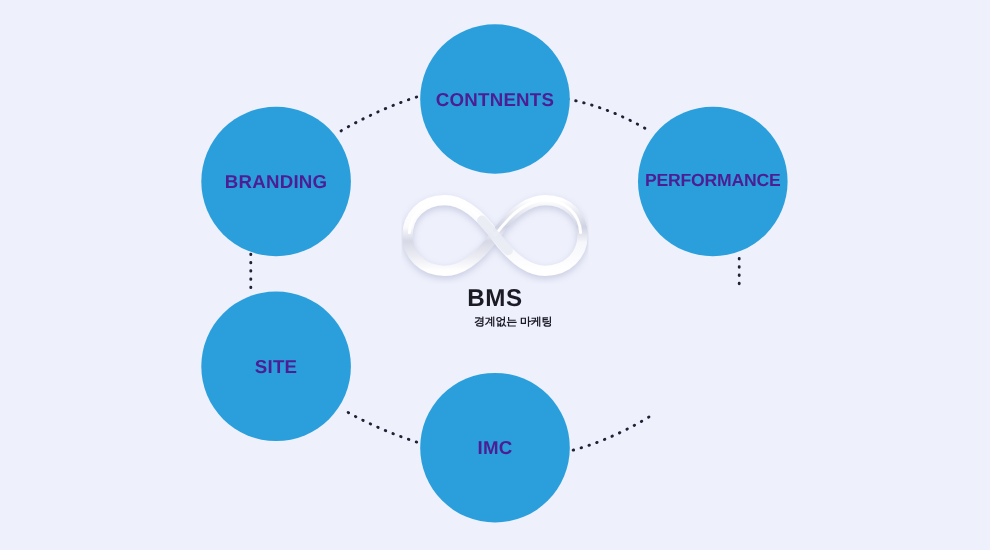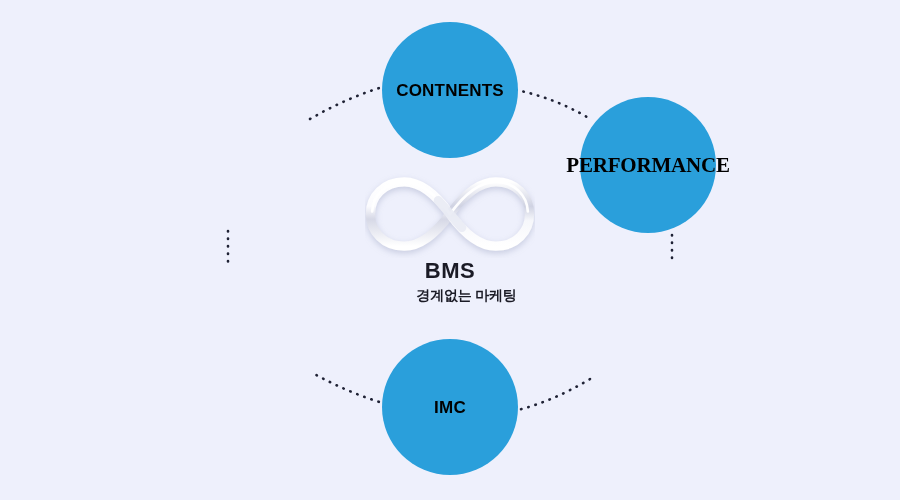--- a/index.html
+++ b/index.html
@@ -35,34 +35,33 @@
     position: absolute;
     border-radius: 50%;
     background: #2a9fdb;
     display: flex;
     align-items: center;
     justify-content: center;
     z-index: 2;
   }
 
   .node-label {
-    color: #000000;
+    color: #4c1d95;
     font-weight: bold;
     font-size: 17px;
     letter-spacing: 0.2px;
     line-height: 1;
     white-space: nowrap;
     text-align: center;
     user-select: none;
   }
 
   .node.small-fit .node-label {
-    font-size: 21px;
+    font-size: 16px;
     letter-spacing: -0.2px;
-    font-family: Liberation Serif, serif;
   }
 
   
   #center-brand {
     position: absolute;
     left: 330px;
     top: 170px;
     width: 240px;
     height: 150px;
     z-index: 3;
@@ -82,21 +81,21 @@
     margin-top: 2px;
     font-size: 22px;
     font-weight: bold;
     color: #1b1b26;
     letter-spacing: 0.5px;
     line-height: 1;
   }
 
   #brand-tagline {
     margin-top: 6px;
-    font-size: 14px;
+    font-size: 10px;
     font-weight: bold;
     color: #1b1b26;
     letter-spacing: -0.2px;
     line-height: 1;
     margin-left: 33px;
   }
 </style>
 </head>
 <body>
 
@@ -125,21 +124,27 @@
 
   <div class="node small-fit" style="left:580px; top:97px; width:136px; height:136px;">
     <span class="node-label">PERFORMANCE</span>
   </div>
 
 
   <div class="node" style="left:382px; top:339px; width:136px; height:136px;justify-content:center;">
     <span class="node-label">IMC</span>
   </div>
 
+  <div class="node" style="left:183px; top:265px; width:136px; height:136px;">
+    <span class="node-label">SITE</span>
+  </div>
 
+  <div class="node" style="left:183px; top:97px; width:136px; height:136px;">
+    <span class="node-label">BRANDING</span>
+  </div>
 
   <div id="center-brand">
 
     <svg id="infinity-logo" viewBox="0 0 200 104" xmlns="http://www.w3.org/2000/svg">
       <defs>
         <linearGradient id="ribbonA" x1="0" y1="0" x2="0" y2="1">
           <stop offset="0%" stop-color="#ffffff"></stop>
           <stop offset="38%" stop-color="#fbfbfe"></stop>
           <stop offset="58%" stop-color="#d6d8e6"></stop>
           <stop offset="100%" stop-color="#ffffff"></stop>

